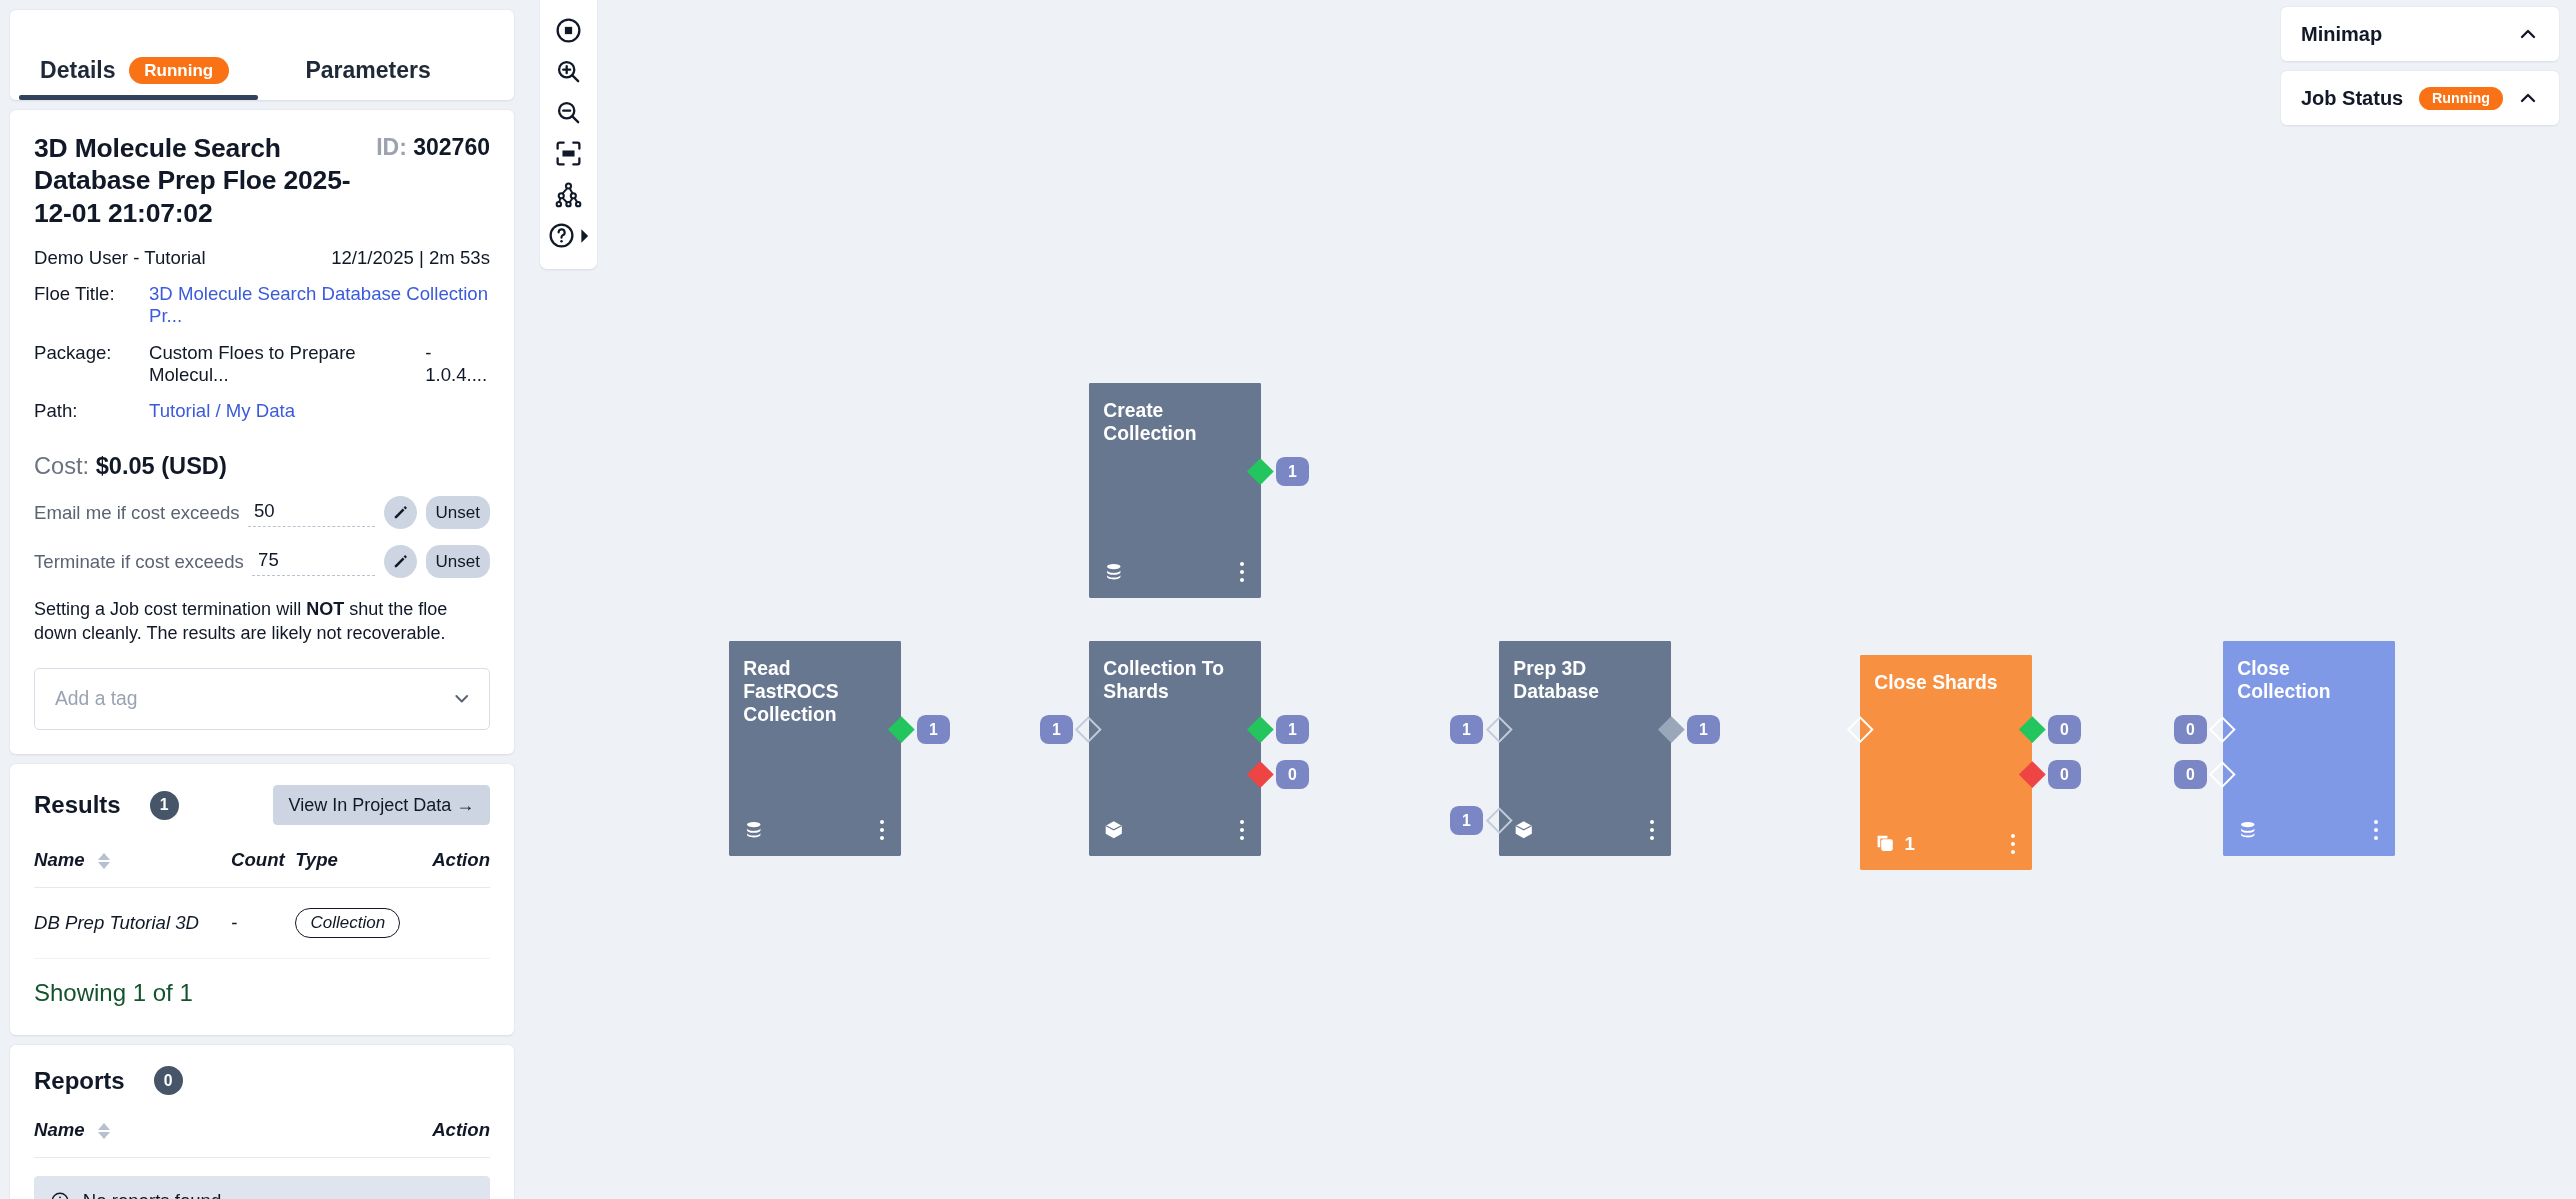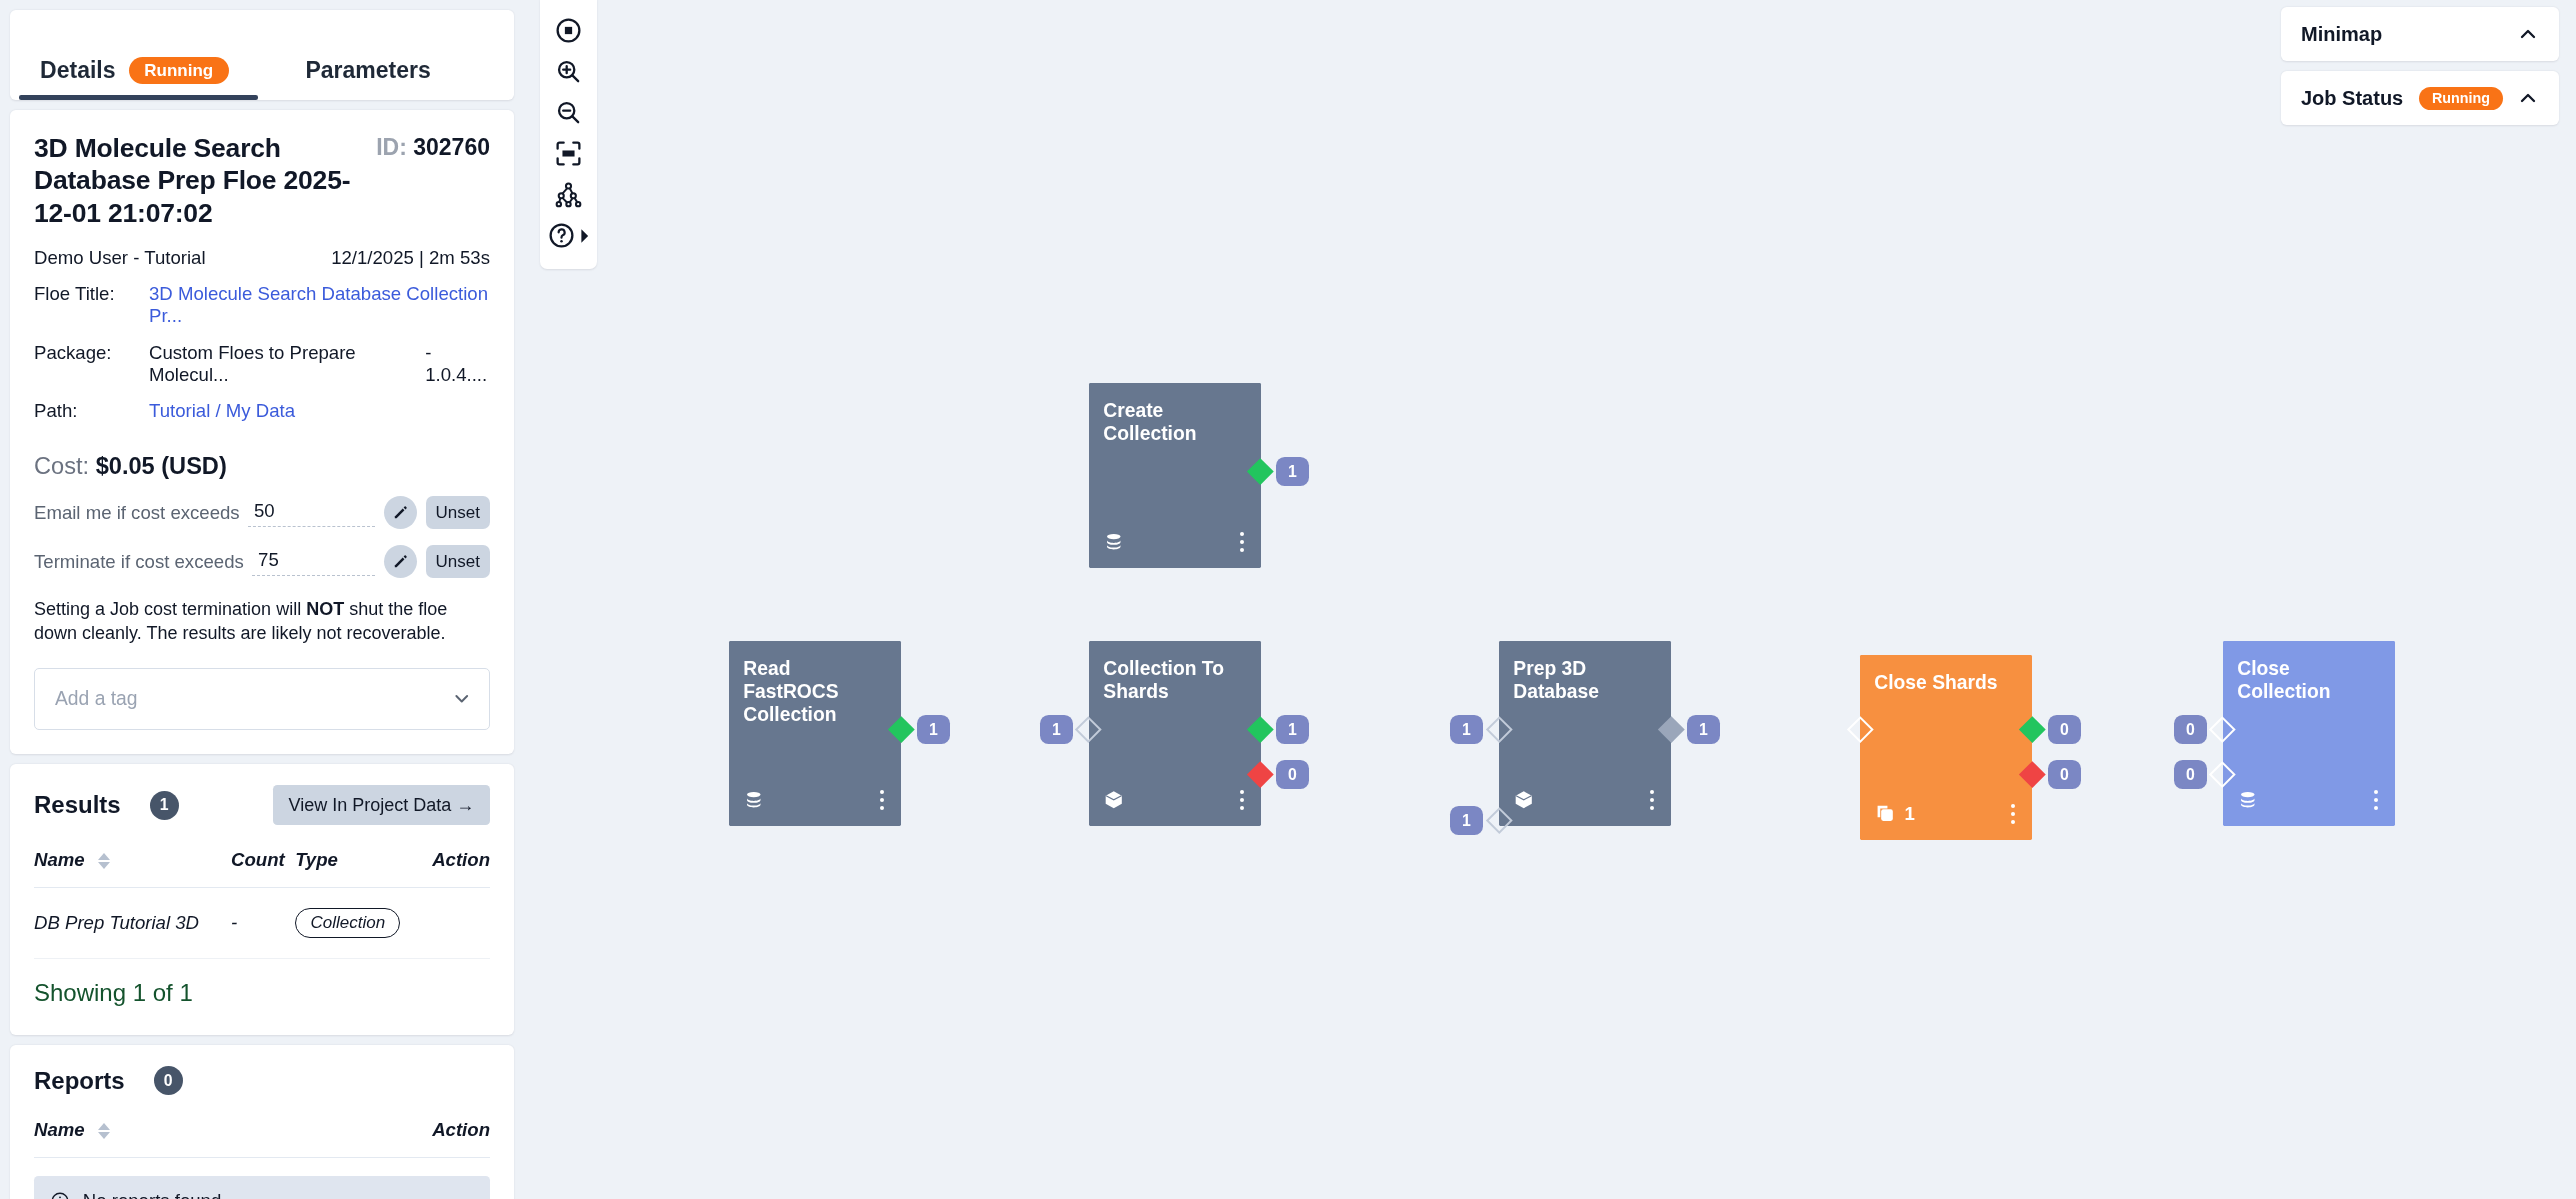--- a/index.html
+++ b/index.html
@@ -56,21 +56,21 @@
   .thresh-input {
     flex:1; margin:0 8.6px; border:none; border-bottom:1.1px dashed #b9c2cf;
     font-size:18.6px; font-family:inherit; color:#111827; background:transparent;
     padding:1.4px 0 4.3px 5.7px; outline:none; min-width:0;
   }
   .icon-btn-round {
     width:33px; height:33px; border-radius:50%; background:#ccd5e1; border:none;
     display:flex; align-items:center; justify-content:center; cursor:pointer; flex:none;
   }
   .unset-btn {
-    margin-left:8.6px; background:#ccd5e1; border:none; border-radius:7px;
+    margin-left:8.6px; background:#ccd5e1; border:none; border-radius:14px;
     font-family:inherit; font-size:17px; color:#111827; padding:6.4px 10px; cursor:pointer; flex:none;
   }
   #warn-text { margin-top:18.6px; font-size:18px; line-height:1.38; color:#111827; }
   #warn-text b { font-weight:700; }
 
   #tag-select {
     margin-top:21.5px; height:62px; border:1.1px solid #d7dee8; border-radius:5px;
     display:flex; align-items:center; justify-content:space-between; padding:0 17px 0 20px; cursor:pointer;
   }
   #tag-select .ph { font-size:19.3px; color:#9aa3b2; }
@@ -120,21 +120,21 @@
     background:#fff; border-radius:5.7px; box-shadow:0 0.7px 2.1px rgba(16,24,40,.10);
     height:54px; display:flex; align-items:center; justify-content:space-between; padding:0 18.6px 0 20px; cursor:pointer;
   }
   .acc-left { display:flex; align-items:center; gap:15.8px; }
   .acc-title { font-size:20px; font-weight:700; color:#111827; }
   .acc .pill-running { font-size:14.3px; padding:4.3px 13px; }
 
   
   #graph { position:absolute; inset:0; }
   .node {
-    position:absolute; width:172px; height:185px; color:#fff;
+    position:absolute; width:172px; height:215px; color:#fff;
     border-radius:1.4px; padding:15.8px 14.3px; overflow:visible;
   }
   .node .nlabel { font-size:19.3px; font-weight:700; line-height:1.2; }
   .node .nfoot { position:absolute; left:14.3px; right:14.3px; bottom:13px; display:flex; align-items:center; justify-content:space-between; }
   .node .nfoot .left { display:flex; align-items:center; gap:8.6px; font-size:18.6px; font-weight:700; }
   .kebab { display:flex; flex-direction:column; gap:3.6px; cursor:pointer; padding:2.9px; }
   .kebab span { width:4.3px; height:4.3px; border-radius:50%; background:#fff; display:block; }
 
   .port { position:absolute; width:18.6px; height:18.6px; transform:rotate(45deg); }
   .port.green { background:#22c55e; }

